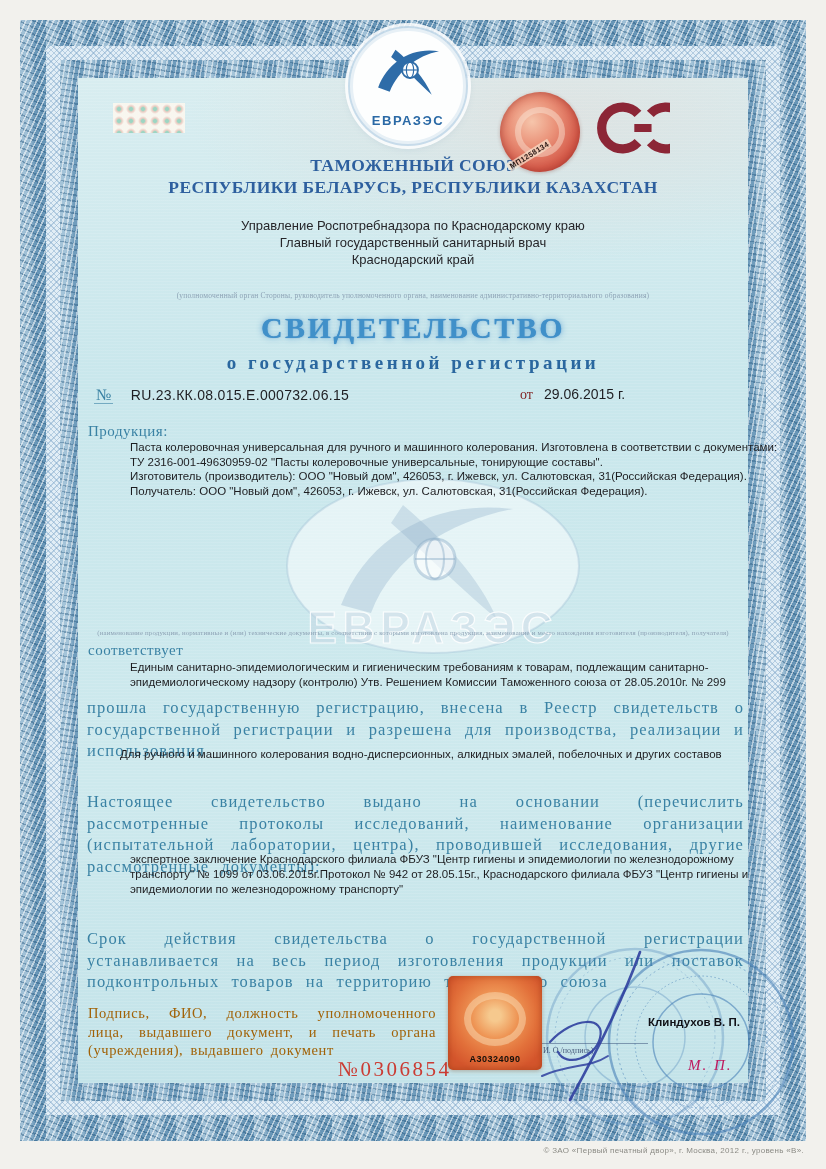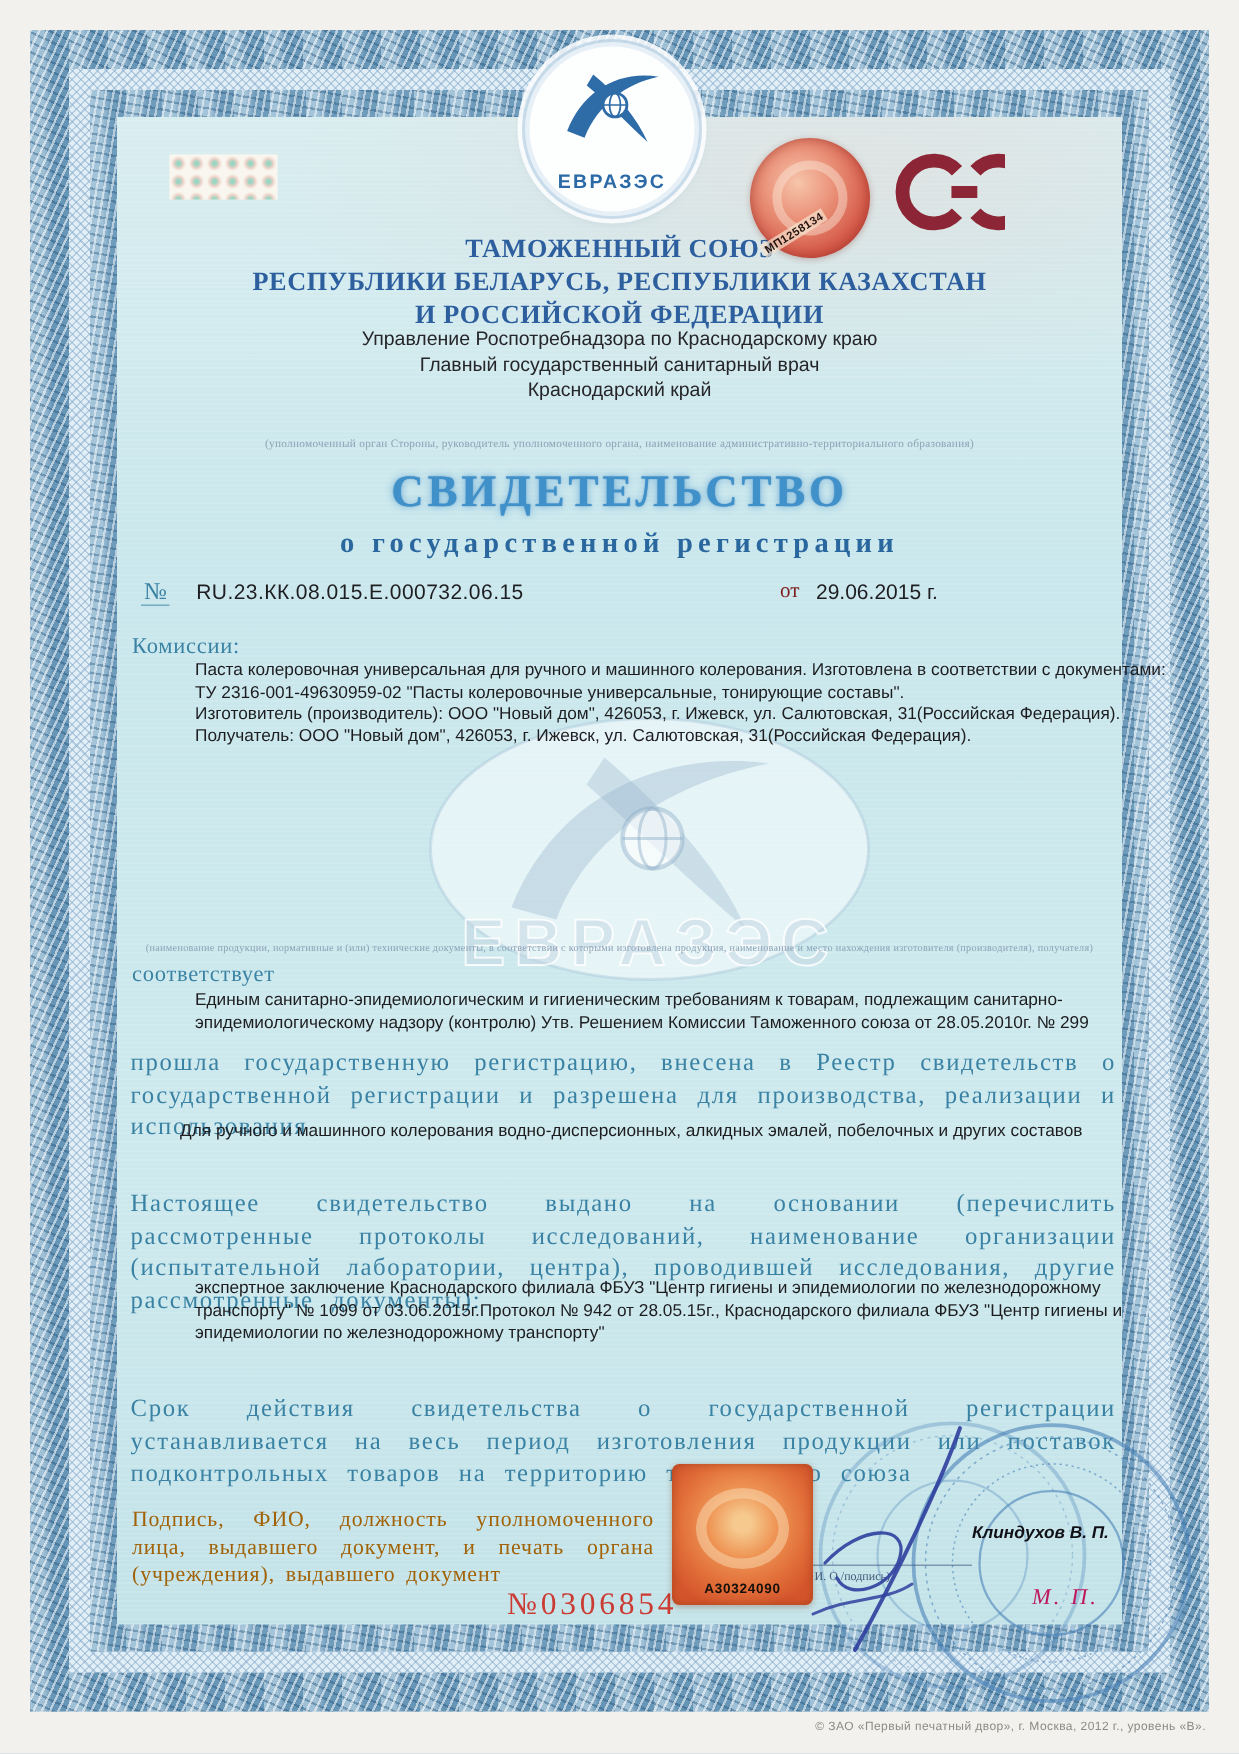--- a/index.html
+++ b/index.html
@@ -138,21 +138,21 @@
 
   .seal { pointer-events:none; }
   .sealA { left:540px; top:942px; opacity:.32; }
   .sealB { left:604px; top:945px; opacity:.6; }
 
   .signature { left:528px; top:946px; }
 
   .sign-line { left:528px; top:1043px; width:120px; height:1px; background:rgba(60,85,125,.55); }
   .sign-cap  { left:530px; top:1046px; font-size:8px; color:#44597a; font-family:"Liberation Serif", serif; }
 
-  .signer { left:648px; top:1016px; font-family:"Liberation Sans", sans-serif; font-size:11.5px; font-weight:600; color:#101016;font-style:italic; }
+  .signer { left:648px; top:1016px; font-family:"Liberation Sans", sans-serif; font-size:11.5px; font-weight:600; color:#101016; }
   .mp     { left:688px; top:1057px; font-size:15px; color:#be185d; letter-spacing:2px;font-style:italic; }
 
   .serial { left:338px; top:1057px; font-size:21px; color:#cb3b33; letter-spacing:2.5px; }
 
   .copyright { right:22px; top:1146px; font-family:"Liberation Sans", sans-serif; font-size:8px; color:#8b8b85; letter-spacing:.3px; }
 </style>
 </head>
 <body>
 
 <div class="page">
@@ -201,42 +201,41 @@
     <svg width="80" height="56" viewBox="0 0 130 90">
       <path d="M78,22 A34,34 0 1 0 78,68" fill="none" stroke="#8c2636" stroke-width="15"></path>
       <path d="M98,22 A34,34 0 1 1 98,68" fill="none" stroke="#8c2636" stroke-width="15"></path>
       <line x1="72" y1="45" x2="100" y2="45" stroke="#8c2636" stroke-width="13"></line>
     </svg>
   </div>
 
   <div class="abs center hdr-block z2">
     <div>ТАМОЖЕННЫЙ СОЮЗ</div>
     <div>РЕСПУБЛИКИ БЕЛАРУСЬ, РЕСПУБЛИКИ КАЗАХСТАН</div>
-    <div>И РОССИЙСКОЙ ФЕДЕРАЦИИ</div>
   </div>
 
   <div class="abs center auth-block sans z2">
     <div>Управление Роспотребнадзора по Краснодарскому краю</div>
     <div>Главный государственный санитарный врач</div>
     <div>Краснодарский край</div>
   </div>
 
   <div class="abs center tiny-cap auth-cap z2">(уполномоченный орган Стороны, руководитель уполномоченного органа, наименование административно-территориального образования)</div>
 
   <div class="abs center title-main z2">СВИДЕТЕЛЬСТВО</div>
   <div class="abs center title-sub z2">о государственной регистрации</div>
 
   <div class="abs num-row z2">
     <span class="num-sign">№</span>
     <span class="num-val">RU.23.КК.08.015.Е.000732.06.15</span>
     <span class="num-from">от</span>
     <span class="num-date">29.06.2015 г.</span>
   </div>
 
-  <div class="abs sec-head prod-head z2">Комиссии:</div>
+  <div class="abs sec-head prod-head z2">Продукция:</div>
   <div class="abs body-txt prod-body z2">Паста колеровочная универсальная для ручного и машинного колерования. Изготовлена в соответствии с документами: ТУ 2316-001-49630959-02 "Пасты колеровочные универсальные, тонирующие составы".
 Изготовитель (производитель): ООО "Новый дом", 426053, г. Ижевск, ул. Салютовская, 31(Российская Федерация).
 Получатель: ООО "Новый дом", 426053, г. Ижевск, ул. Салютовская, 31(Российская Федерация).</div>
   <div class="abs center tiny-cap prod-cap z2">(наименование продукции, нормативные и (или) технические документы, в соответствии с которыми изготовлена продукция, наименование и место нахождения изготовителя (производителя), получателя)</div>
 
   <div class="abs sec-head conf-head z2">соответствует</div>
   <div class="abs body-txt conf-body z2">Единым санитарно-эпидемиологическим и гигиеническим требованиям к товарам, подлежащим санитарно-эпидемиологическому надзору (контролю) Утв. Решением Комиссии Таможенного союза от 28.05.2010г. № 299</div>
 
   <div class="abs teal-par reg-st z2">прошла государственную регистрацию, внесена в Реестр свидетельств о государственной регистрации и разрешена для производства, реализации и использования</div>
   <div class="abs body-txt reg-use z2">Для ручного и машинного колерования водно-дисперсионных, алкидных эмалей, побелочных и других составов</div>

